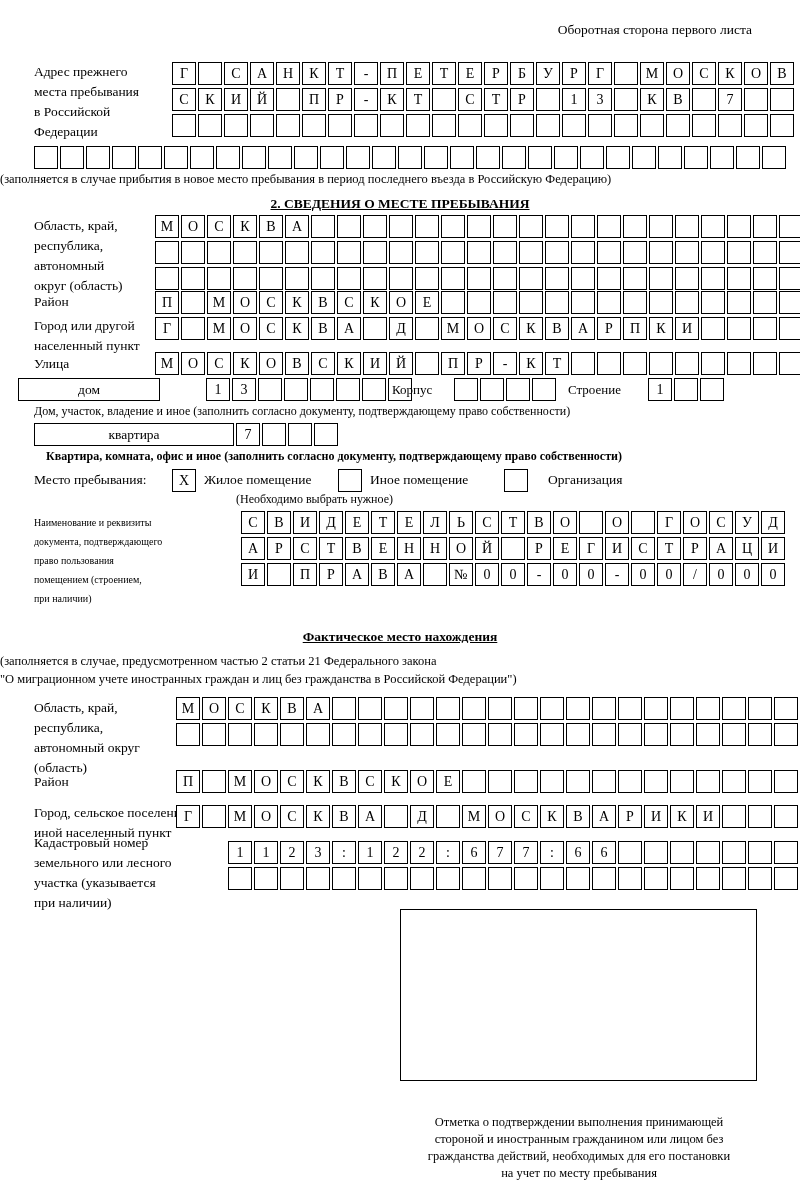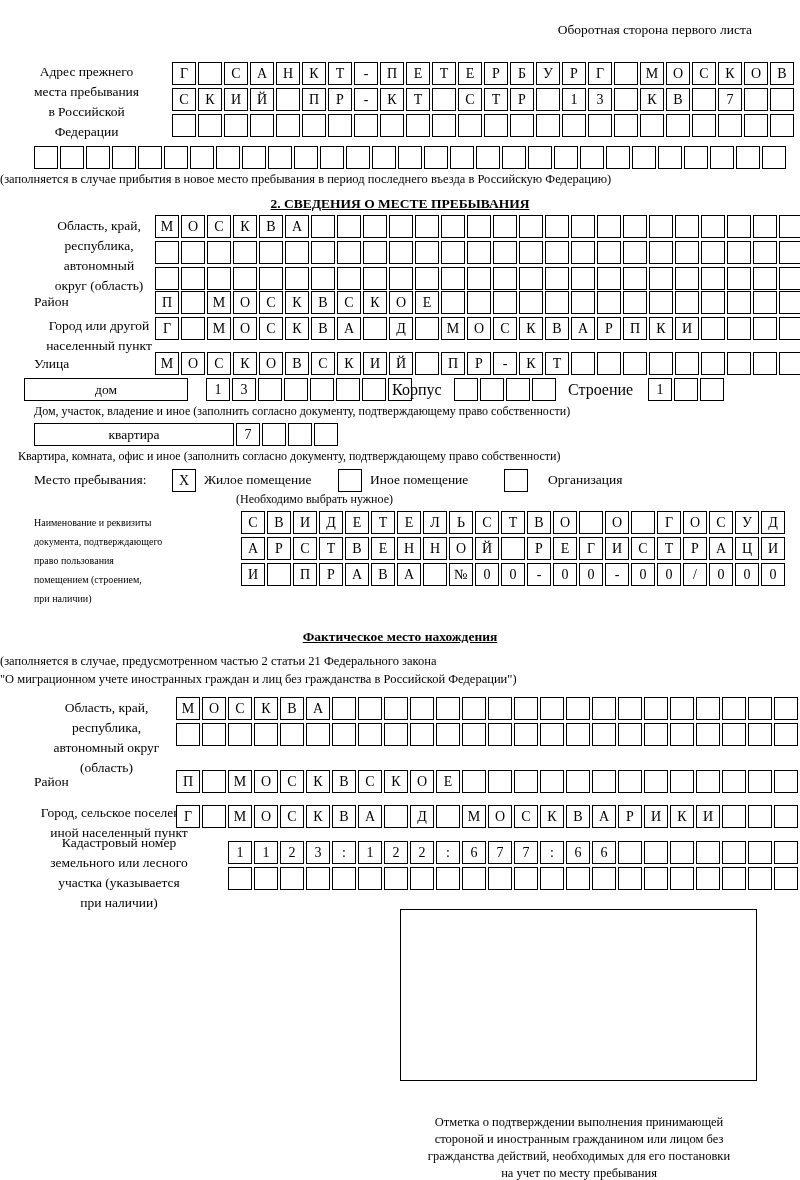--- a/index.html
+++ b/index.html
@@ -29,21 +29,20 @@
     font-size: 13.5px;
   }
   .row {
     position: absolute;
     display: flex;
     align-items: flex-start;
   }
   .lbl {
     font-size: 13.5px;
     line-height: 20px;
-    text-align: center;
   }
   .lbl-small {
     font-size: 10px;
     line-height: 19px;
   }
   .boxes {
     display: flex;
   }
   .bx {
     width: 24px;
@@ -77,21 +76,21 @@
   }
   .wide-field {
     border: 1px solid #000;
     box-sizing: border-box;
     height: 23px;
     font-size: 13.5px;
     line-height: 21px;
     text-align: center;
   }
   .inline-lbl {
-    font-size: 16px;
+    font-size: 13px;
     line-height: 23px;
   }
   .bigbox {
     position: absolute;
     border: 1px solid #000;
     box-sizing: border-box;
   }
   .caption {
     position: absolute;
     text-align: center;
@@ -407,21 +406,21 @@
     <div class="bx"></div>
     <div class="bx"></div>
     <div class="bx"></div>
     <div class="bx"></div>
     <div class="bx"></div>
     <div class="bx"></div>
     <div class="bx"></div>
     <div class="bx"></div>
   </div>
 
-  <div class="wide-field" style="position:absolute; left:24px; top:378px; width:164px;">дом</div>
+  <div class="wide-field" style="position:absolute; left:18px; top:378px; width:142px;">дом</div>
   <div class="boxes" style="position:absolute; left:206px; top:378px;">
     <div class="bx">1</div>
     <div class="bx">3</div>
     <div class="bx"></div>
     <div class="bx"></div>
     <div class="bx"></div>
     <div class="bx"></div>
     <div class="bx"></div>
     <div class="bx"></div>
   </div>
@@ -440,21 +439,21 @@
   </div>
   <div class="note" style="left:34px; top:404px;">Дом, участок, владение и иное (заполнить согласно документу, подтверждающему право собственности)</div>
 
   <div class="wide-field" style="position:absolute; left:34px; top:423px; width:200px;">квартира</div>
   <div class="boxes" style="position:absolute; left:236px; top:423px;">
     <div class="bx">7</div>
     <div class="bx"></div>
     <div class="bx"></div>
     <div class="bx"></div>
   </div>
-  <div class="note" style="left:18px; top:449px;">Квартира, комната, офис и иное (заполнить согласно документу, подтверждающему право собственности)</div>
+  <div class="note" style="left:46px; top:449px;font-weight:bold;">Квартира, комната, офис и иное (заполнить согласно документу, подтверждающему право собственности)</div>
 
   <div class="lbl" style="position:absolute; left:34px; top:470px;">Место пребывания:</div>
   <div class="bx" style="position:absolute; left:172px; top:469px;">X</div>
   <div class="lbl" style="position:absolute; left:204px; top:470px;">Жилое помещение</div>
   <div class="bx" style="position:absolute; left:338px; top:469px;"></div>
   <div class="lbl" style="position:absolute; left:370px; top:470px;">Иное помещение</div>
   <div class="bx" style="position:absolute; left:504px; top:469px;"></div>
   <div class="lbl" style="position:absolute; left:548px; top:470px;">Организация</div>
   <div class="note" style="left:236px; top:492px;">(Необходимо выбрать нужное)</div>
 

